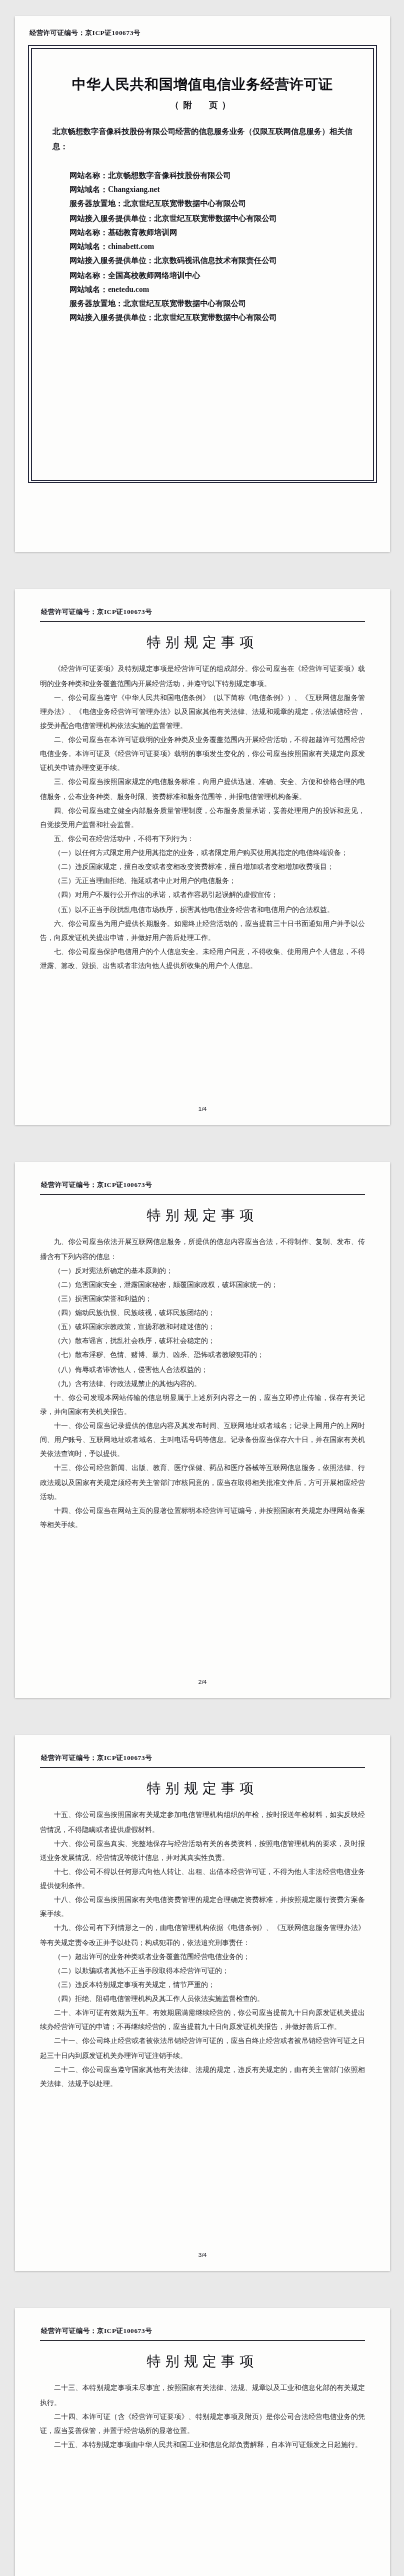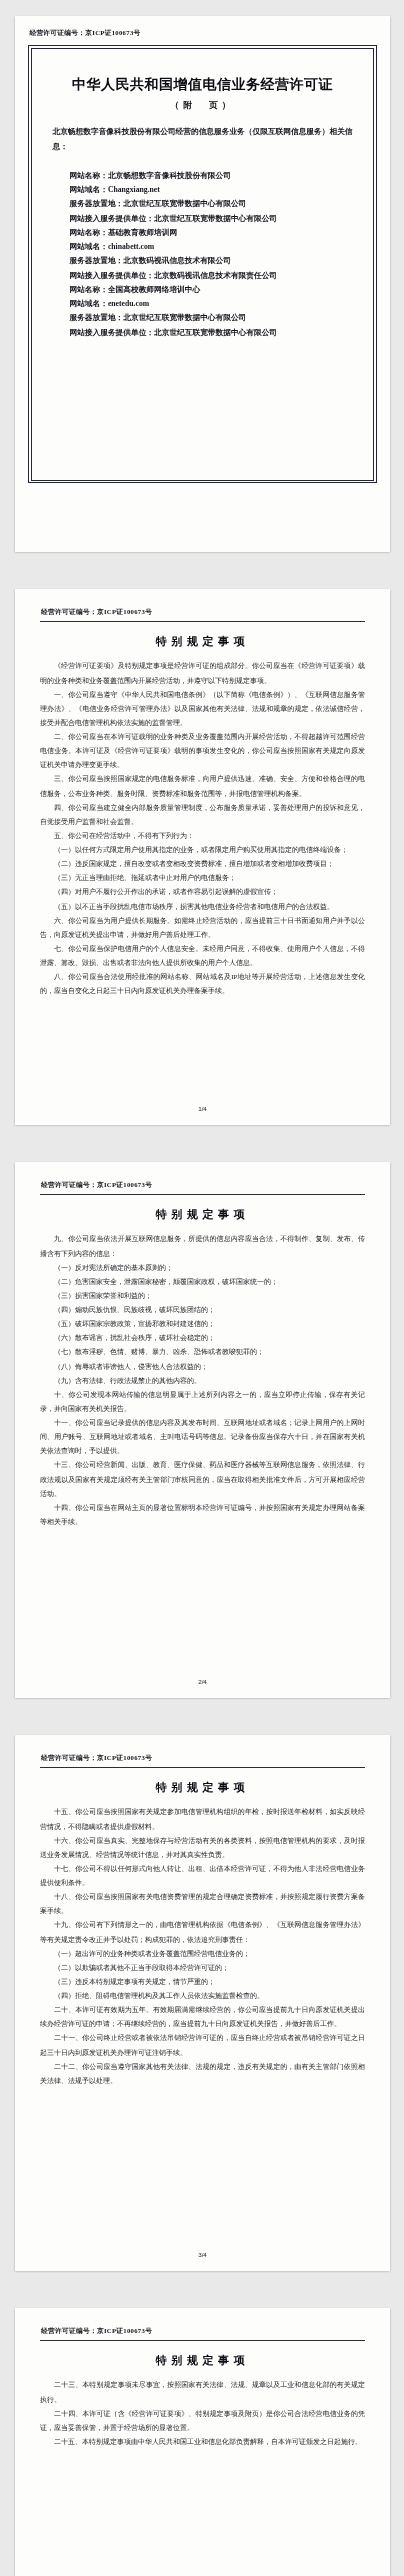--- a/index.html
+++ b/index.html
@@ -33,21 +33,21 @@
   .info-line { font-size:7.7px; font-weight:bold; color:#15151c; line-height:1.85; text-align:justify;margin-left:17px; }
 
   
   .page.prov { height:536px; padding:19.6px 25px 31px; }
   .prov .page-header {
     font-size:6.7px; font-weight:bold; color:#14141c; letter-spacing:0.3px;
     border-bottom:0.8px solid #2c2c34; padding:0 1px 3.6px;
     margin-bottom:12.4px;
   }
   .prov-title {
-    text-align:center; font-size:11px; font-weight:bold; color:#0c0c12;
+    text-align:center; font-size:14px; font-weight:normal; color:#0c0c12;
     letter-spacing:4.6px; margin:1px 0 10.3px;
   }
   .para {
     font-size:7px; line-height:2.02; color:#1b1b20;
     text-align:justify; text-indent:2em;
   }
   .page-num {
     position:absolute; bottom:12.4px; left:0; right:0;
     text-align:center; font-size:6.2px; color:#202028;
     font-family:"Liberation Sans","DejaVu Sans",sans-serif;
@@ -66,21 +66,20 @@
       <div class="cert-subtitle">（附　页）</div>
       <p class="cover-intro">北京畅想数字音像科技股份有限公司经营的信息服务业务（仅限互联网信息服务）相关信息：</p>
       <div>
 
       <div class="info-line">网站名称：北京畅想数字音像科技股份有限公司</div>
           <div class="info-line">网站域名：Changxiang.net</div>
           <div class="info-line">服务器放置地：北京世纪互联宽带数据中心有限公司</div>
           <div class="info-line">网站接入服务提供单位：北京世纪互联宽带数据中心有限公司</div>
           <div class="info-line">网站名称：基础教育教师培训网</div>
           <div class="info-line">网站域名：chinabett.com</div>
-          <div class="info-line">服务器放置地：北京数码视讯信息技术有限公司</div>
           <div class="info-line">网站接入服务提供单位：北京数码视讯信息技术有限责任公司</div>
           <div class="info-line">网站名称：全国高校教师网络培训中心</div>
           <div class="info-line">网站域名：enetedu.com</div>
           <div class="info-line">服务器放置地：北京世纪互联宽带数据中心有限公司</div>
           <div class="info-line">网站接入服务提供单位：北京世纪互联宽带数据中心有限公司</div>
         </div>
     </div>
   </div>
 </section>
 
@@ -97,21 +96,20 @@
       <p class="para">三、你公司应当按照国家规定的电信服务标准，向用户提供迅速、准确、安全、方便和价格合理的电信服务，公布业务种类、服务时限、资费标准和服务范围等，并报电信管理机构备案。</p>
       <p class="para">四、你公司应当建立健全内部服务质量管理制度，公布服务质量承诺，妥善处理用户的投诉和意见，自觉接受用户监督和社会监督。</p>
       <p class="para">五、你公司在经营活动中，不得有下列行为：</p>
       <p class="para">（一）以任何方式限定用户使用其指定的业务，或者限定用户购买使用其指定的电信终端设备；</p>
       <p class="para">（二）违反国家规定，擅自改变或者变相改变资费标准，擅自增加或者变相增加收费项目；</p>
       <p class="para">（三）无正当理由拒绝、拖延或者中止对用户的电信服务；</p>
       <p class="para">（四）对用户不履行公开作出的承诺，或者作容易引起误解的虚假宣传；</p>
       <p class="para">（五）以不正当手段扰乱电信市场秩序，损害其他电信业务经营者和电信用户的合法权益。</p>
       <p class="para">六、你公司应当为用户提供长期服务。如需终止经营活动的，应当提前三十日书面通知用户并予以公告，向原发证机关提出申请，并做好用户善后处理工作。</p>
       <p class="para">七、你公司应当保护电信用户的个人信息安全。未经用户同意，不得收集、使用用户个人信息，不得泄露、篡改、毁损、出售或者非法向他人提供所收集的用户个人信息。</p>
-      <p class="para">八、你公司应当合法使用经批准的网站名称、网站域名及IP地址等开展经营活动，上述信息发生变化的，应当自变化之日起三十日内向原发证机关办理备案手续。</p>
     </div>
   <div class="page-num">1/4</div>
 </section>
 
 <section class="page prov">
   <div class="page-header">
     <span>经营许可证编号：</span><span>京ICP证100673号</span>
   </div>
   <h2 class="prov-title">特别规定事项</h2>
   <div class="prov-body">

